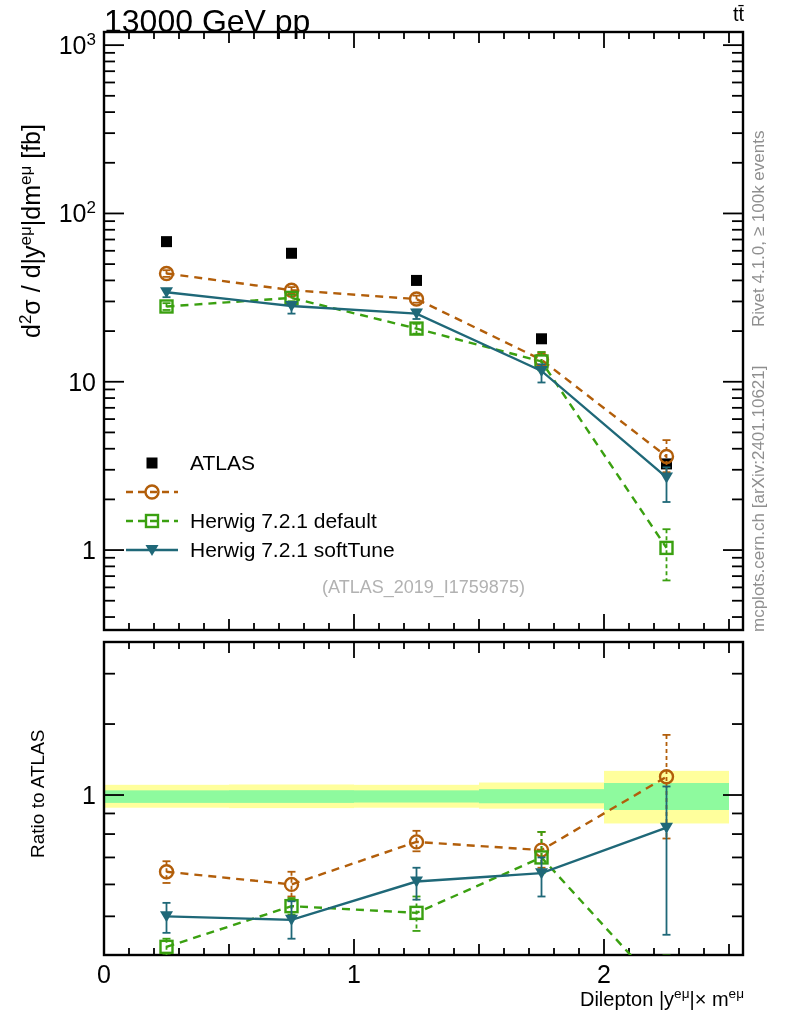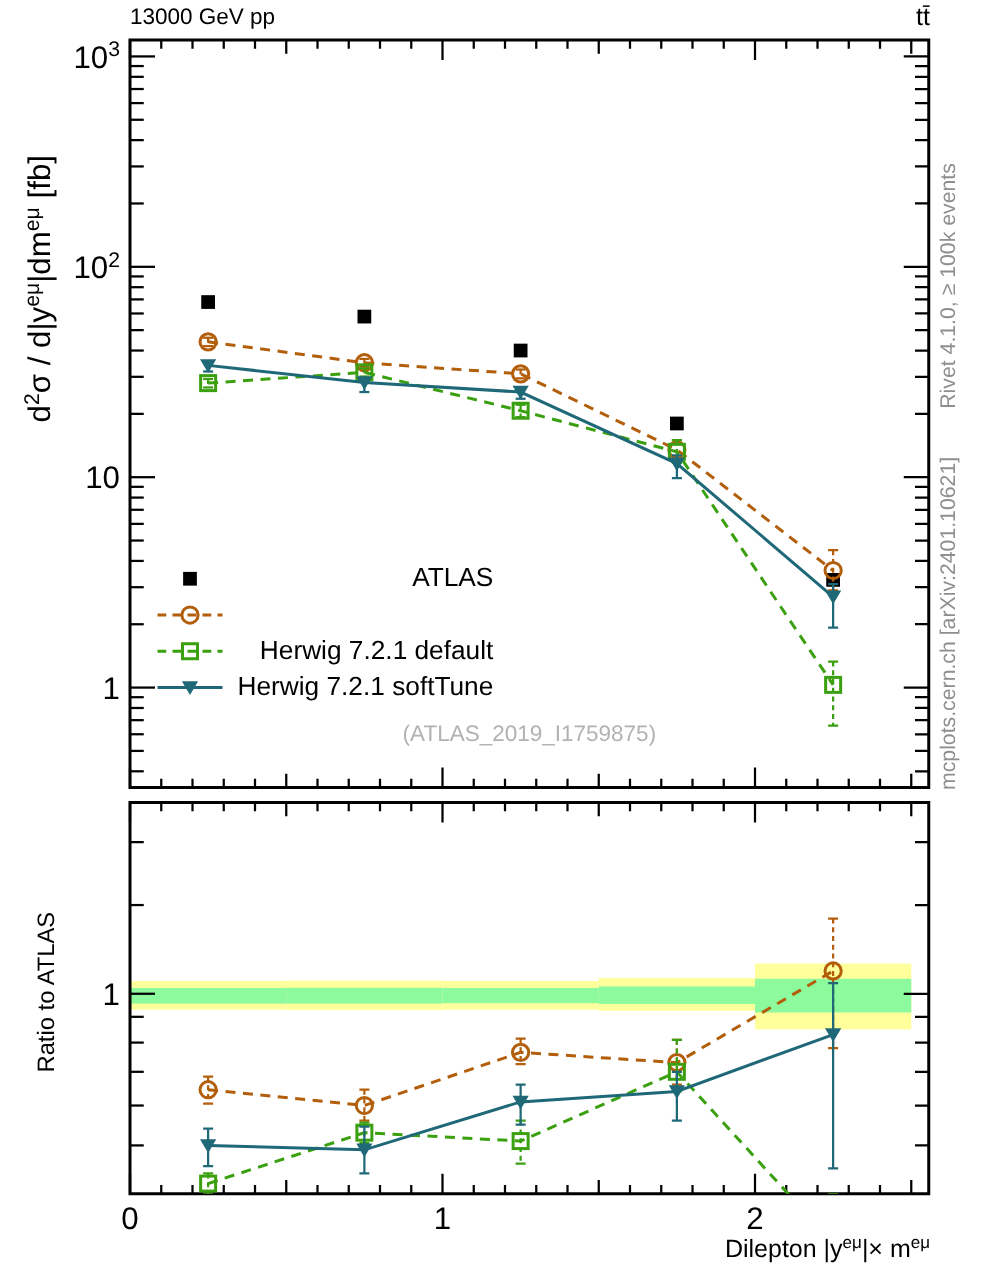--- a/index.html
+++ b/index.html
@@ -3,31 +3,31 @@
 <meta charset="utf-8">
 <style>
   html,body{margin:0;padding:0;}
   body{
     width:786px;height:1024px;position:relative;background:#ffffff;
     font-family:"Liberation Sans", sans-serif;color:#000;overflow:hidden;
   }
   svg text{font-family:"Liberation Sans", sans-serif;}
   .overlay{position:absolute;white-space:nowrap;}
   .vtext{transform:rotate(-90deg);transform-origin:0 0;}
-  #title-left{left:104px;top:3px;font-size:18px;}
+  #title-left{left:104px;top:3px;font-size:32px;}
   #title-right{right:42px;top:3px;font-size:20px;}
   #ylabel-main{left:16px;top:338px;font-size:25px;}
   #ylabel-ratio{left:27px;top:858px;font-size:19px;}
   #side-top{left:749px;top:327px;font-size:17px;color:#8f8f8f;}
   #side-bottom{left:749px;top:632px;font-size:17px;color:#8f8f8f;}
   #watermark{left:104px;top:577px;width:639px;text-align:center;font-size:18px;color:#b2b2b2;}
   #xlabel{right:42px;top:986px;font-size:20px;}
   sup{font-size:68%;}
   #legend{left:124px;top:448px;}
-  .lrow{display:flex;align-items:center;height:29px;justify-content:space-between;}
+  .lrow{display:flex;align-items:center;height:29px;}
   .lrow svg{flex:0 0 auto;}
   .lrow .llab{margin-left:10px;font-size:21px;}
 </style>
 </head>
 <body>
 
 
 
 <svg id="chart" width="786" height="1024" viewBox="0 0 786 1024">
     <defs>

